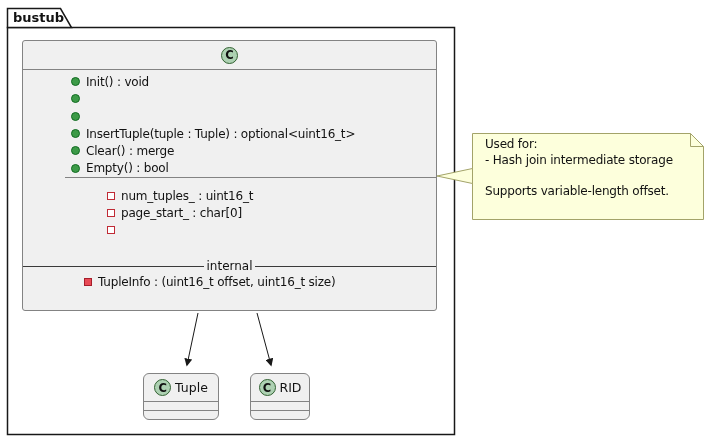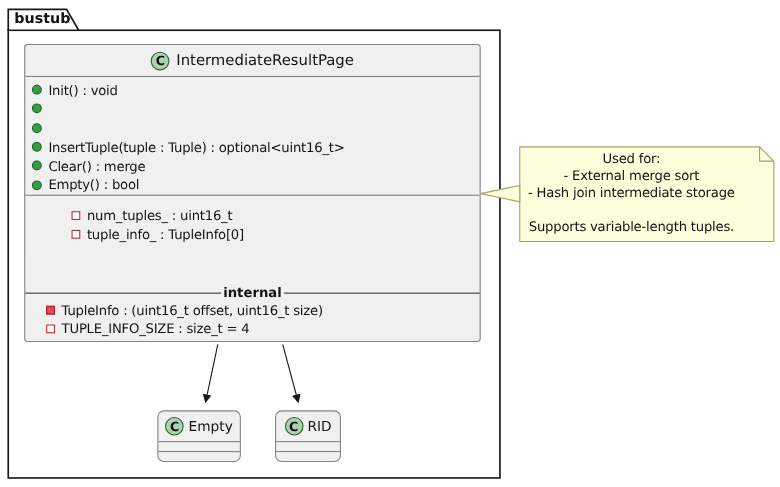--- a/index.html
+++ b/index.html
@@ -27,59 +27,59 @@
     height:29px;box-sizing:border-box;border-bottom:1px solid #838383;
     display:flex;align-items:center;justify-content:center;gap:6px;
     font-size:13.5px;
   }
   .c-circle{
     width:17px;height:17px;border-radius:50%;flex:0 0 auto;
     background:#ADD1B2;border:1px solid #336233;box-sizing:border-box;
     display:flex;align-items:center;justify-content:center;
     font-size:11.5px;font-weight:bold;color:#101010;
   }
-  .compartment{box-sizing:border-box;}
+  .compartment{box-sizing:border-box;margin-left:42px;}
   .methods{height:107px;padding-top:3px;}
   .fields{height:82px;border-top:1px solid #838383;padding-top:9px;padding-left:36px;}
   .internals{flex:1;padding-left:13px;}
   .member-row{
     height:17.3px;display:flex;align-items:center;gap:6px;
     padding-left:6px;white-space:nowrap;
   }
   .mlabel{font-size:12px;letter-spacing:-0.2px;}
   .micon{flex:0 0 auto;box-sizing:border-box;display:inline-block;}
   .dot-public{width:9px;height:9px;border-radius:50%;background:#3C9A47;border:1px solid #106B21;}
   .sq-private{width:8px;height:8px;background:#ffffff;border:1.5px solid #C02A35;}
   .sq-private-filled{width:8px;height:8px;background:#E84A55;border:1px solid #A61E2B;}
 
   
   .sep{
-    height:14px;display:flex;align-items:center;font-size:12px;font-weight:bold;
+    height:14px;display:flex;align-items:center;font-size:12px;
   }
   .sep::before,.sep::after{content:"";flex:1;border-top:1px solid #3a3a3a;}
   .sep .sep-label{margin:0 2px;}
 
   
   .miniclass{
     position:absolute;top:373px;height:47px;box-sizing:border-box;
     border:1.5px solid #838383;border-radius:6px;background:#F0F0F0;
     display:flex;flex-direction:column;
   }
   .miniclass .mc-title{
     flex:1;display:flex;align-items:center;justify-content:center;gap:4px;
     font-size:12.5px;
   }
   .miniclass .mc-row{height:8px;border-top:1px solid #838383;}
   .mini-tuple{left:143px;width:76px;}
   .mini-rid{left:250px;width:60px;}
 
   
   .note-text{
-    position:absolute;left:464px;top:137px;width:220px;
-    font-size:12px;line-height:15.6px;text-align:center;
+    position:absolute;left:485px;top:137px;width:220px;
+    font-size:12px;line-height:15.6px;
   }
   .note-line{min-height:15.6px;letter-spacing:-0.2px;white-space:nowrap;}
 </style>
 </head>
 <body>
 
 <svg class="overlay" xmlns="http://www.w3.org/2000/svg">
   <defs>
     <marker id="arrow" viewBox="0 0 10 10" refX="8" refY="5" markerWidth="8" markerHeight="8" orient="auto">
       <path d="M0,0 L10,5 L0,10 Z" fill="#181818"></path>
@@ -97,21 +97,20 @@
   <path d="M690.5,133.5 L690.5,146.5 L703.5,146.5" fill="none" stroke="#A3A369" stroke-width="1"></path>
 
   <polygon points="437,176 472.5,168.5 472.5,183.5" fill="#FDFFDC" stroke="#A3A369" stroke-width="1"></polygon>
 </svg>
 
 <div class="pkg-label">bustub</div>
 
 <div class="classbox">
   <div class="class-title">
     <span class="c-circle">C</span>
-    <span>IntermediateResultPage</span>
   </div>
 
   <div class="compartment methods">
 
       <div class="member-row">
         <span class="micon dot-public"></span>
         <span class="mlabel">Init() : void</span>
       </div>
 
       <div class="member-row">
@@ -138,67 +137,65 @@
       </div>
     </div>
 
   <div class="compartment fields">
 
       <div class="member-row">
         <span class="micon sq-private"></span>
         <span class="mlabel">num_tuples_ : uint16_t</span>
       </div>
 
-
       <div class="member-row">
         <span class="micon sq-private"></span>
-        <span class="mlabel">tuple_info_ : TupleInfo[0]</span>
+        <span class="mlabel">page_start_ : char[0]</span>
+      </div>
+
+      <div class="member-row">
+        <span class="micon sq-private"></span>
       </div>
     </div>
 
   <div class="sep">
     <span class="sep-label">internal</span>
   </div>
 
   <div class="compartment internals">
 
       <div class="member-row">
         <span class="micon sq-private-filled"></span>
         <span class="mlabel">TupleInfo : (uint16_t offset, uint16_t size)</span>
       </div>
 
-      <div class="member-row">
-        <span class="micon sq-private"></span>
-        <span class="mlabel">TUPLE_INFO_SIZE : size_t = 4</span>
-      </div>
     </div>
 </div>
 
 <div class="miniclass mini-tuple">
   <div class="mc-title">
     <span class="c-circle">C</span>
-    <span>Empty</span>
+    <span>Tuple</span>
   </div>
   <div class="mc-row"></div>
   <div class="mc-row"></div>
 </div>
 
 <div class="miniclass mini-rid">
   <div class="mc-title">
     <span class="c-circle">C</span>
     <span>RID</span>
   </div>
   <div class="mc-row"></div>
   <div class="mc-row"></div>
 </div>
 
 <div class="note-text">
 
     <div class="note-line">Used for:</div>
 
-    <div class="note-line">- External merge sort</div>
 
     <div class="note-line">- Hash join intermediate storage</div>
 
     <div class="note-line"></div>
 
-    <div class="note-line">Supports variable-length tuples.</div>
+    <div class="note-line">Supports variable-length offset.</div>
   </div>
 
 </body></html>

